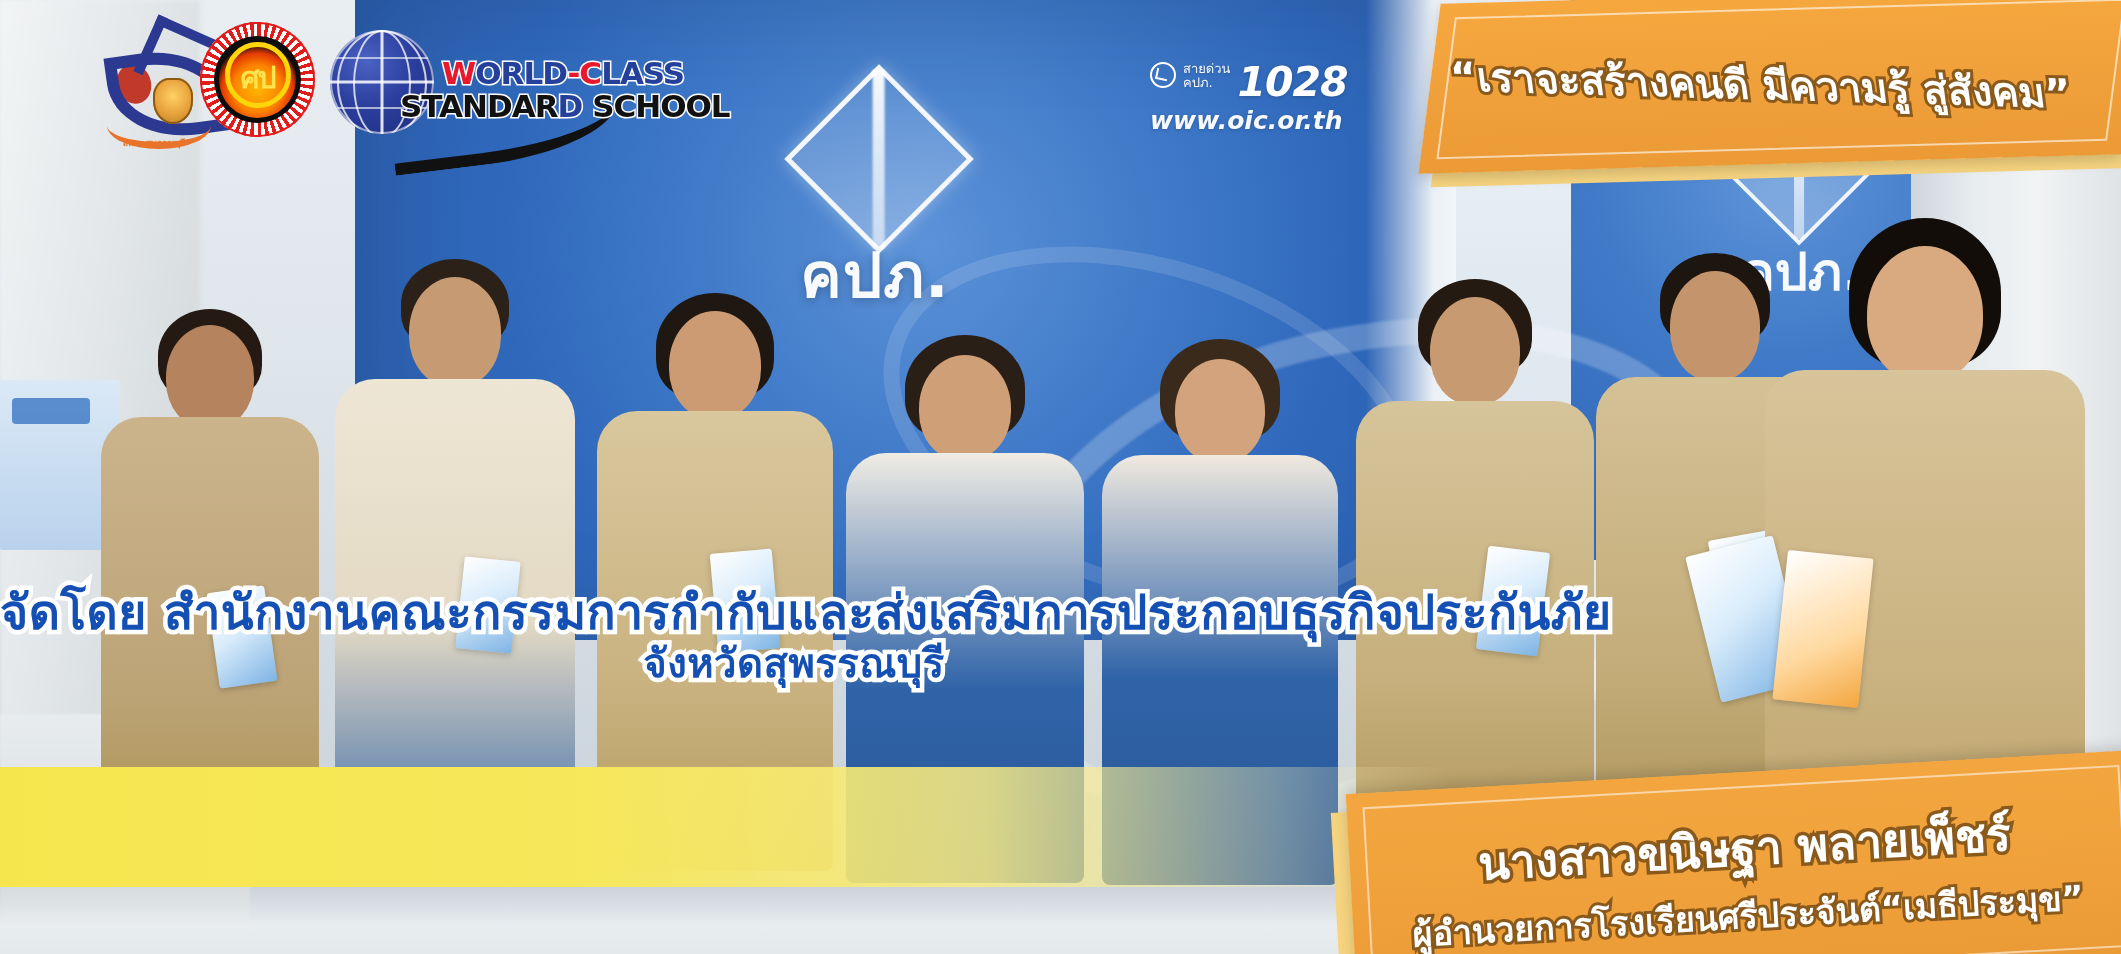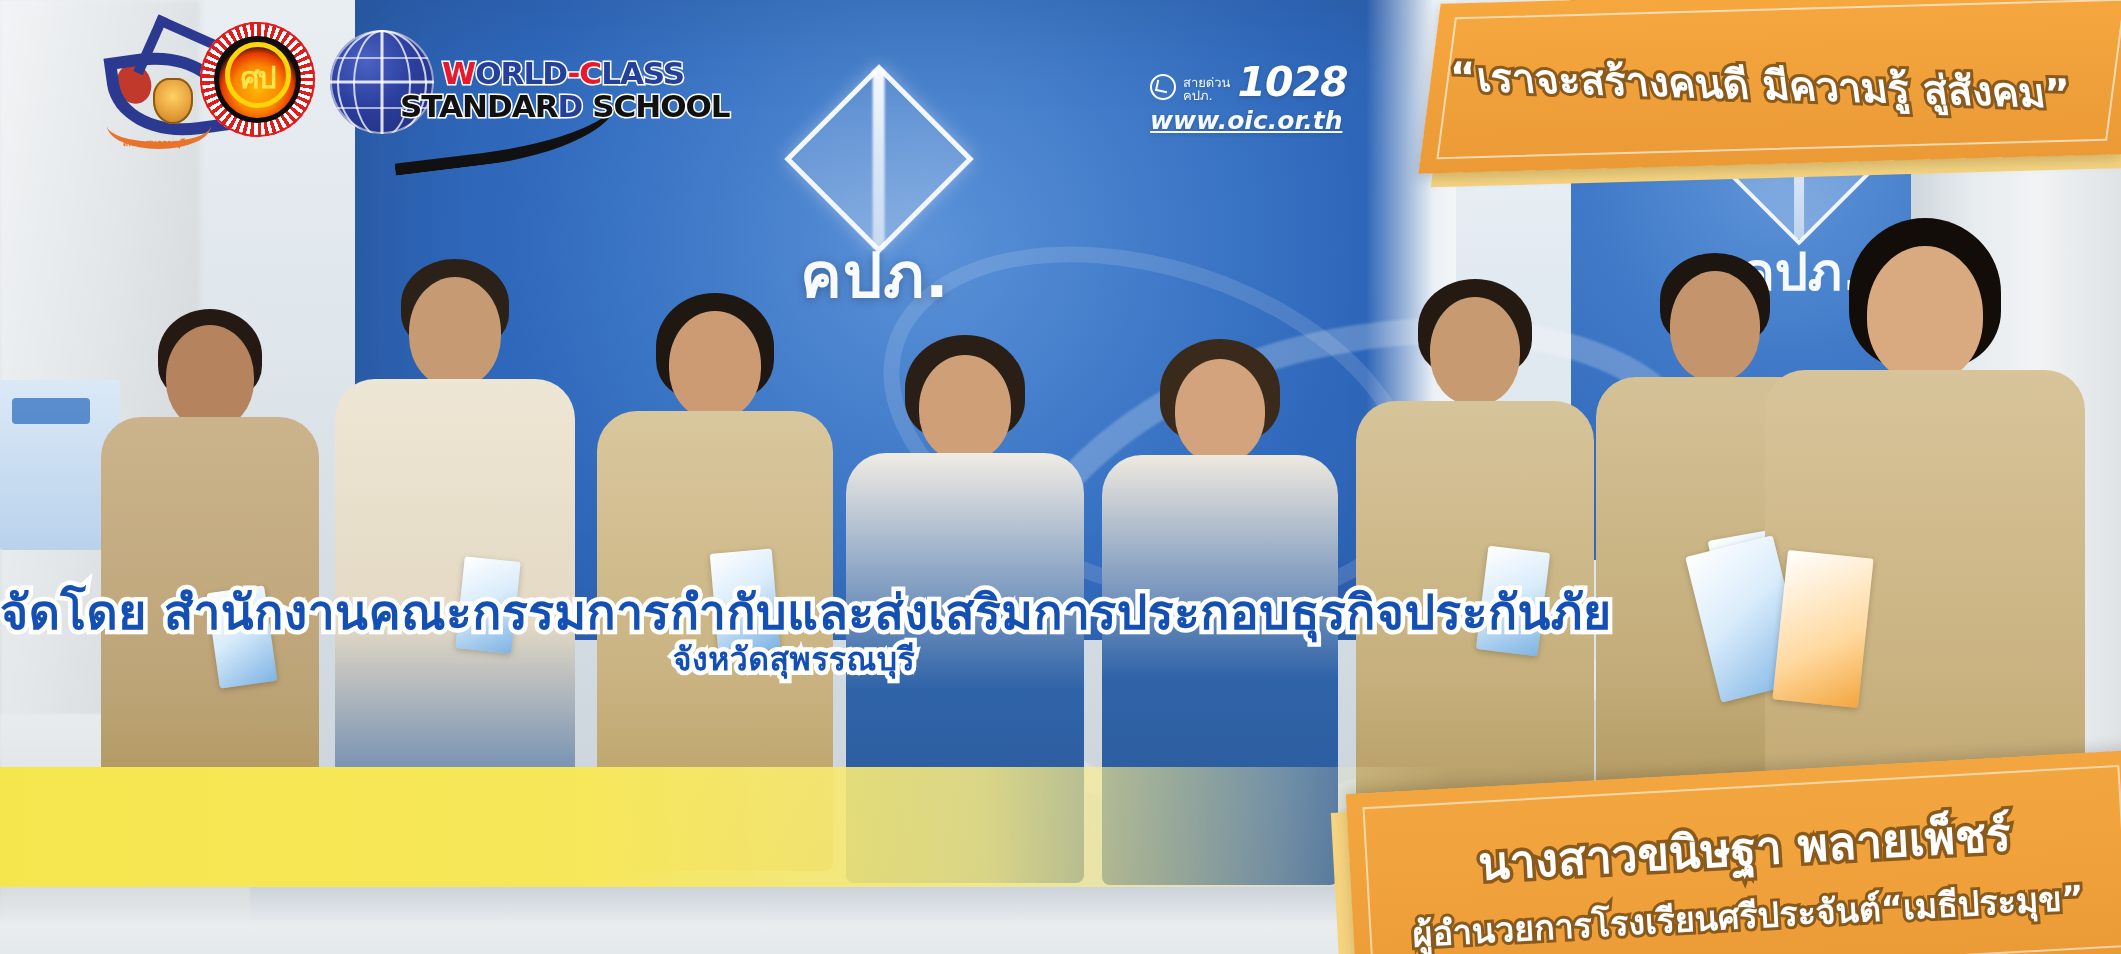--- a/index.html
+++ b/index.html
@@ -100,24 +100,24 @@
   }
   .oic-word2{
     position:absolute;right:215px;top:230px;width:210px;text-align:center;
     color:rgba(255,255,255,.95);font-size:52px;font-weight:bold;
   }
 
   .hotline{
     position:absolute;left:1150px;top:62px;color:#fff;line-height:1;
     text-shadow:0 1px 4px rgba(0,0,0,.2);
   }
-  .hotline .h-row{display:flex;align-items:flex-end;gap:7px;}
+  .hotline .h-row{display:flex;align-items:flex-start;gap:7px;}
   .hotline .h-small{font-size:13px;line-height:1.05;opacity:.95;}
   .hotline .h-num{font-size:41px;font-weight:bold;font-style:italic;letter-spacing:-1px;}
-  .hotline .h-url{font-size:25px;font-style:italic;font-weight:bold;margin-top:5px;opacity:.96;text-decoration:underline;}
+  .hotline .h-url{font-size:25px;font-style:italic;font-weight:bold;margin-top:5px;opacity:.96;}
   .hot-ic{
     width:22px;height:22px;border:2.5px solid #fff;border-radius:50%;
     position:relative;margin-bottom:3px;
   }
   .hot-ic:before{content:"";position:absolute;left:4px;top:5px;width:10px;height:9px;
     border-left:2.5px solid #fff;border-bottom:2.5px solid #fff;transform:rotate(12deg);}
 
   .oicconnect{
     position:absolute;right:455px;top:55px;width:150px;text-align:center;
     opacity:.30;color:#2f5f9e;
@@ -156,21 +156,21 @@
     color:#1450b4;
     font-weight:bold;
     -webkit-text-stroke:9px #ffffff;
     paint-order:stroke fill;
     text-shadow:0 0 2px #fff;
     letter-spacing:.5px;
     white-space:nowrap;
   }
   .t1{font-size:52px;}
   .t2{font-size:48px;margin-top:8px;}
-  .t3{font-size:32px;margin-top:6px;margin-left:48px;}
+  .t3{font-size:40px;margin-top:6px;margin-left:48px;}
 
   
   .yellowbar{
     position:absolute;left:0;bottom:67px;width:1450px;height:120px;
     background:linear-gradient(90deg,#f6e64e 0%,#f6e75a 40%,rgba(248,235,132,.85) 68%,rgba(250,243,180,.35) 88%,rgba(255,255,255,0) 100%);
     z-index:25;
   }
   .school-name{
     position:absolute;left:42px;bottom:78px;z-index:40;
     font-size:50px;font-weight:bold;color:#6b4416;

